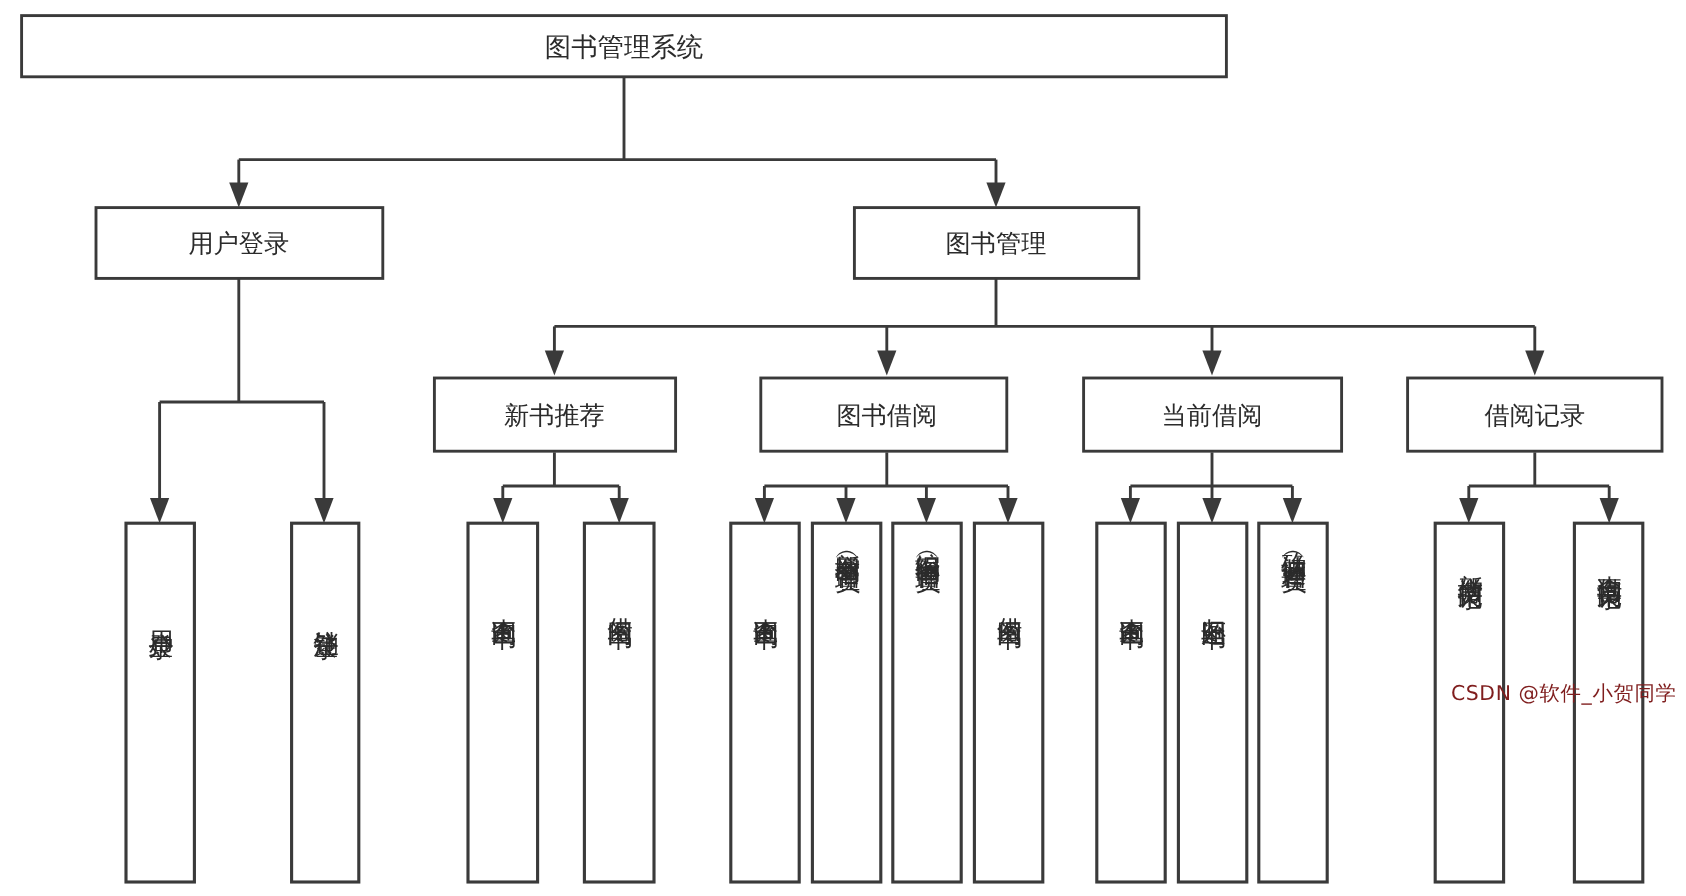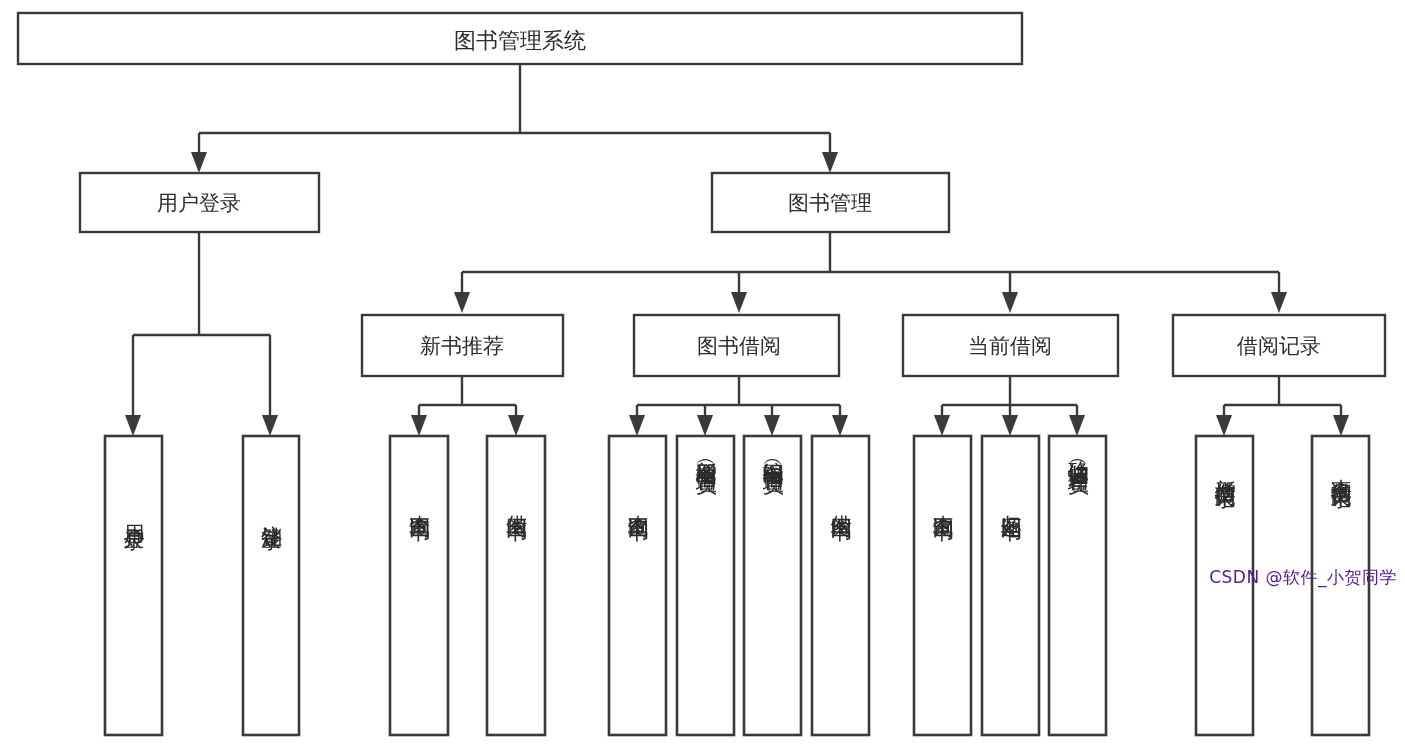--- a/index.html
+++ b/index.html
@@ -70,21 +70,21 @@
     letter-spacing: 2px;
     white-space: nowrap;
     text-align: start;
   }
   .watermark {
     position: absolute;
     right: 8px;
     bottom: 6px;
     font-family: "DejaVu Sans", "Liberation Sans", sans-serif;
     font-size: 17px;
-    color: #4c1d95;
+    color: #7f1d1d;
     letter-spacing: 0.5px;
     white-space: nowrap;
   }
 </style>
 </head>
 <body>
 
 <div id="diagram-root">
 
   <svg class="diagram" viewBox="0 0 1405 747" xmlns="http://www.w3.org/2000/svg">

